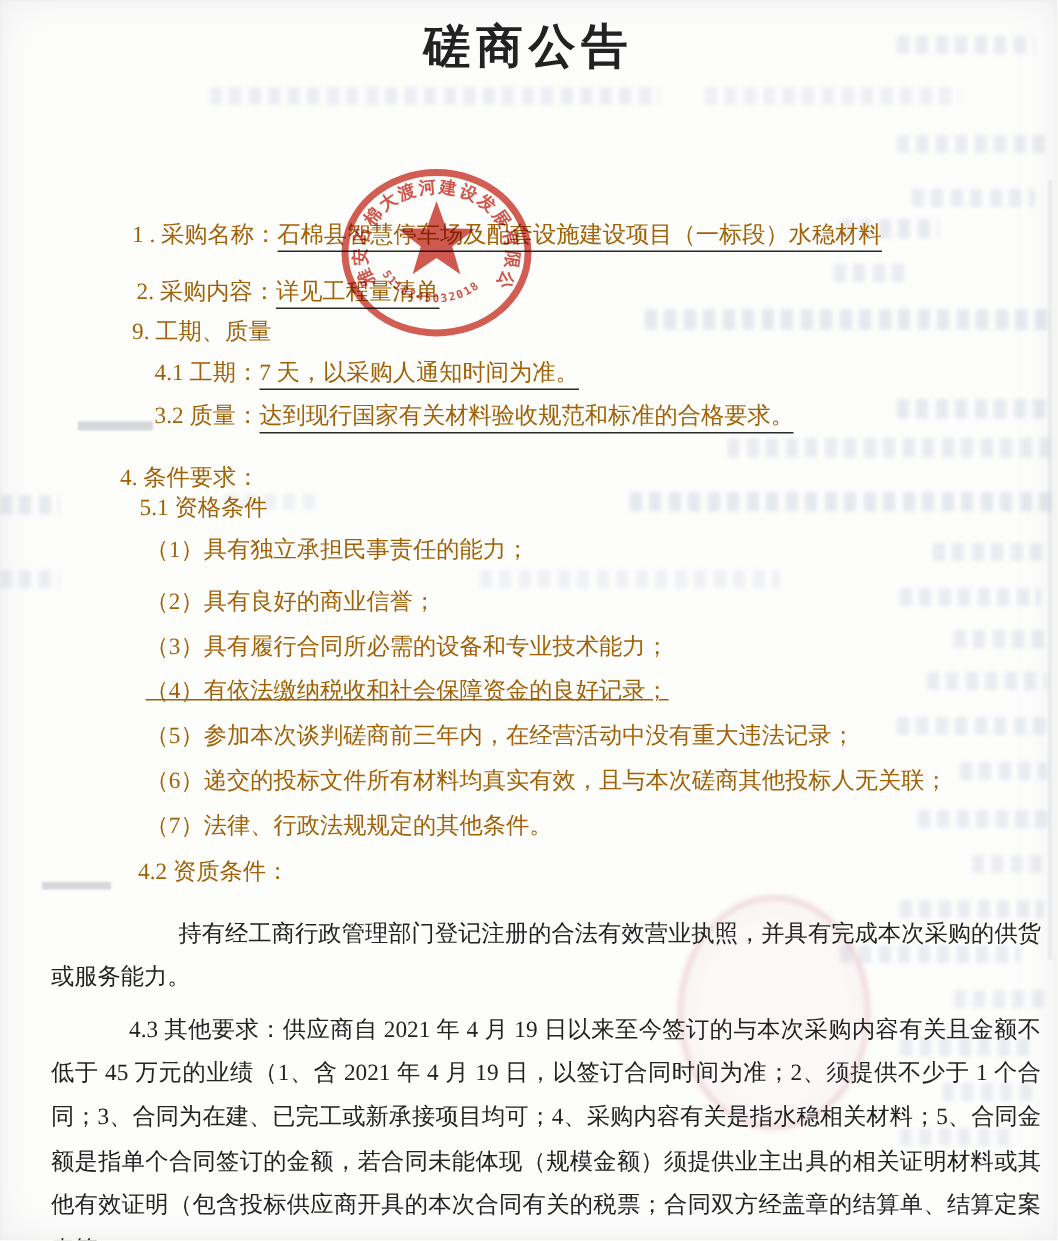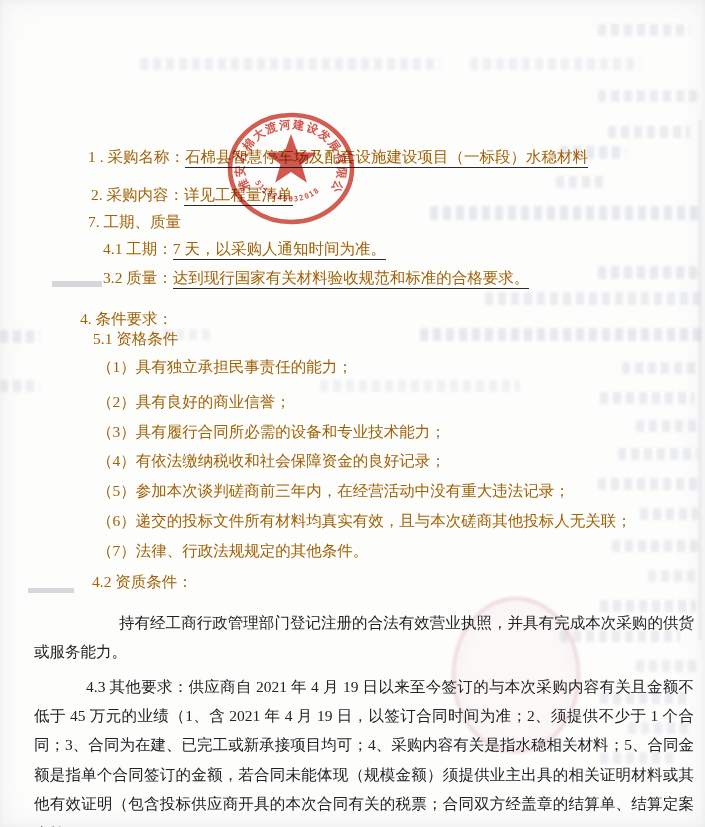--- a/index.html
+++ b/index.html
@@ -73,47 +73,48 @@
       <div class="smudge" style="left: 636px; top: 660px; width: 62px; height: 12px; opacity: 0.45;"></div>
       <div class="smudge" style="left: 600px; top: 692px; width: 90px; height: 12px; opacity: 0.5;"></div>
       <div class="smudge" style="left: 628px; top: 722px; width: 64px; height: 12px; opacity: 0.45;"></div>
       <div class="smudge" style="left: 600px; top: 752px; width: 78px; height: 12px; opacity: 0.45;"></div>
     </div>
   <div class="foldline"></div>
   <div class="ghost-seal"></div>
   <div class="dash" style="left:52px;top:281px;width:50px;height:6px;"></div>
   <div class="dash" style="left:28px;top:588px;width:46px;height:5px;"></div>
 
+  <div class="title">磋商公告</div>
 
 
   <div class="line" style="left:88px;top:147px;">
     <span>1 . 采购名称：</span><span class="u">石棉县智慧停车场及配套设施建设项目（一标段）水稳材料</span>
   </div>
 
   <div class="line" style="left:91px;top:185px;">
     <span>2. 采购内容：</span><span class="u">详见工程量清单</span>
   </div>
 
-  <div class="line" style="left:88px;top:212px;">7. 工期、质量</div>
+  <div class="line" style="left:88px;top:212px;">9. 工期、质量</div>
 
   <div class="line" style="left:103px;top:239px;">
     <span>4.1 工期：</span><span class="u">7 天，以采购人通知时间为准。</span>
   </div>
 
   <div class="line" style="left:103px;top:268px;">
     <span>3.2 质量：</span><span class="u">达到现行国家有关材料验收规范和标准的合格要求。</span>
   </div>
 
   <div class="line" style="left:80px;top:294px;margin-top:15px;">4. 条件要求：</div>
   <div class="line" style="left:93px;top:329px;">5.1 资格条件</div>
 
   <div class="line" style="left:97px;top:357px;">（1）具有独立承担民事责任的能力；</div>
   <div class="line" style="left:97px;top:392px;">（2）具有良好的商业信誉；</div>
   <div class="line" style="left:97px;top:422px;">（3）具有履行合同所必需的设备和专业技术能力；</div>
-  <div class="line" style="left:97px;top:451px;">（4）有依法缴纳税收和社会保障资金的良好记录；</div>
+  <div class="line" style="left:97px;top:451px;text-decoration:underline;">（4）有依法缴纳税收和社会保障资金的良好记录；</div>
   <div class="line" style="left:97px;top:481px;">（5）参加本次谈判磋商前三年内，在经营活动中没有重大违法记录；</div>
   <div class="line" style="left:97px;top:511px;">（6）递交的投标文件所有材料均真实有效，且与本次磋商其他投标人无关联；</div>
   <div class="line" style="left:97px;top:541px;">（7）法律、行政法规规定的其他条件。</div>
 
   <div class="line" style="left:92px;top:572px;">4.2 资质条件：</div>
   <p class="para p42">持有经工商行政管理部门登记注册的合法有效营业执照，并具有完成本次采购的供货或服务能力。</p>
 
   <p class="para p43"><span>4.3 其他要求：</span><span>供应商自 2021 年 4 月 19 日以来至今签订的与本次采购内容有关且金额不低于 45 万元的业绩（1、含 2021 年 4 月 19 日，以签订合同时间为准；2、须提供不少于 1 个合同；3、合同为在建、已完工或新承接项目均可；4、采购内容有关是指水稳相关材料；5、合同金额是指单个合同签订的金额，若合同未能体现（规模金额）须提供业主出具的相关证明材料或其他有效证明（包含投标供应商开具的本次合同有关的税票；合同双方经盖章的结算单、结算定案表等）。</span></p>
 
   <svg class="seal" width="134" height="117" viewBox="0 0 134 117">

